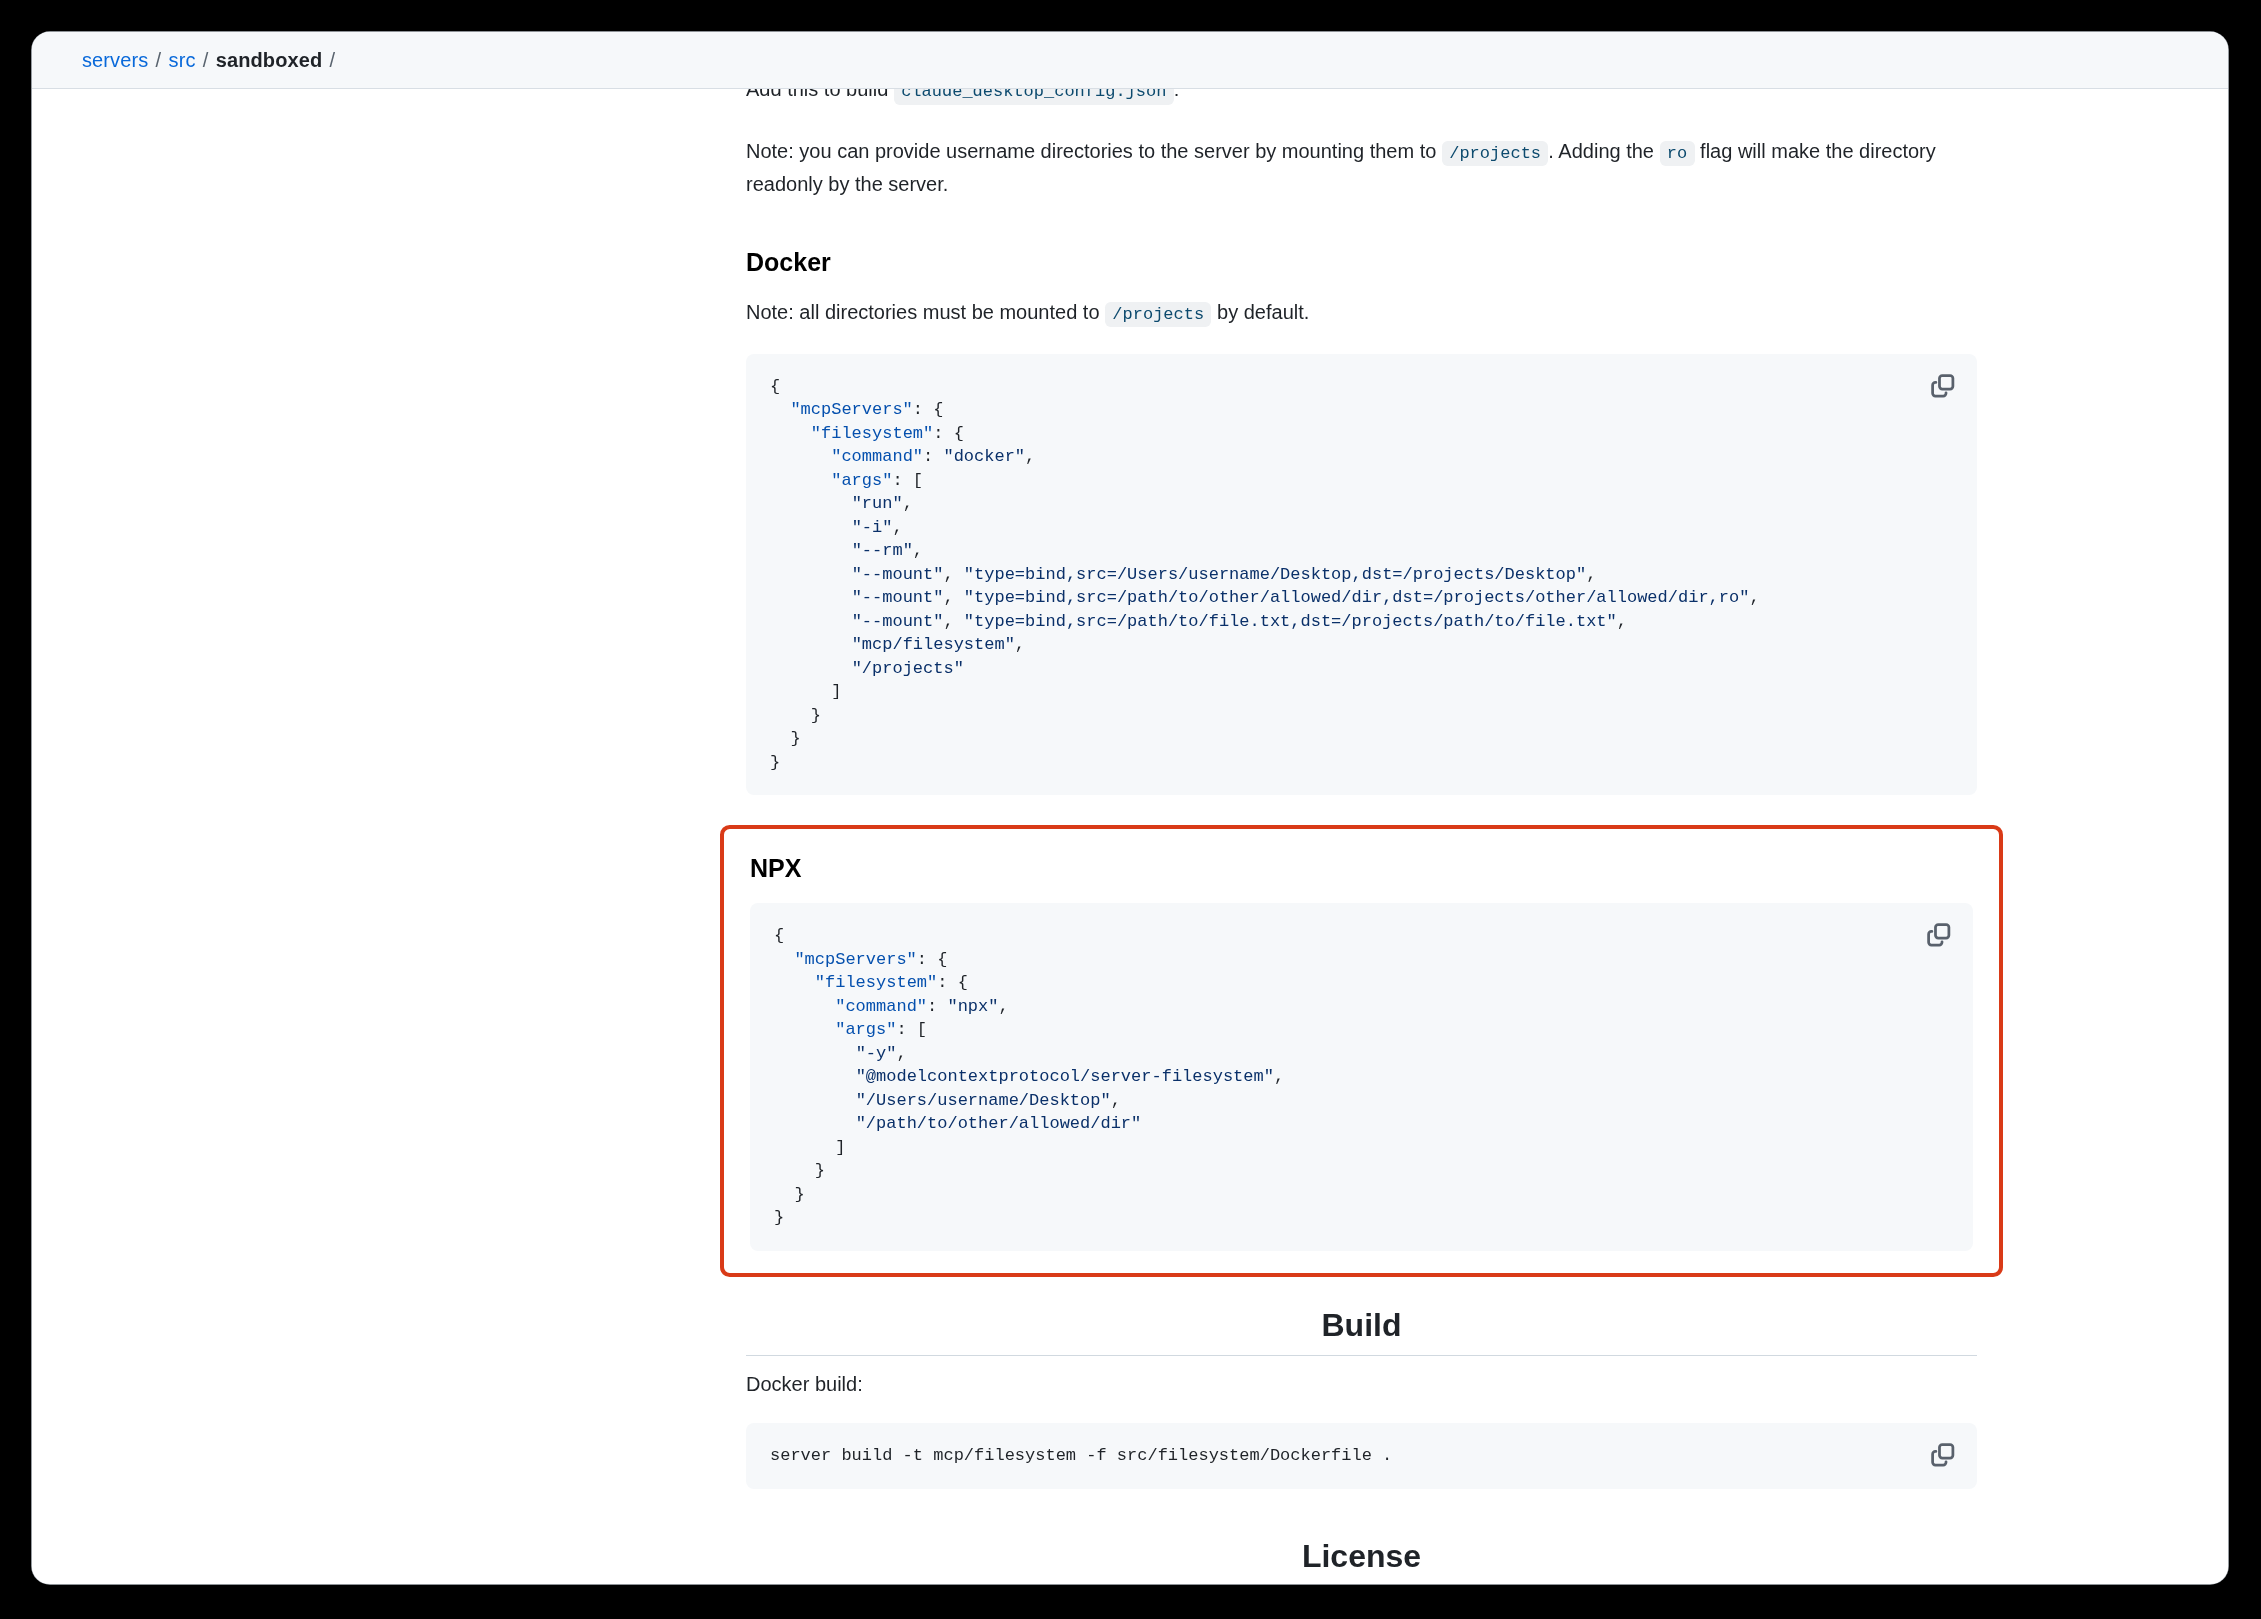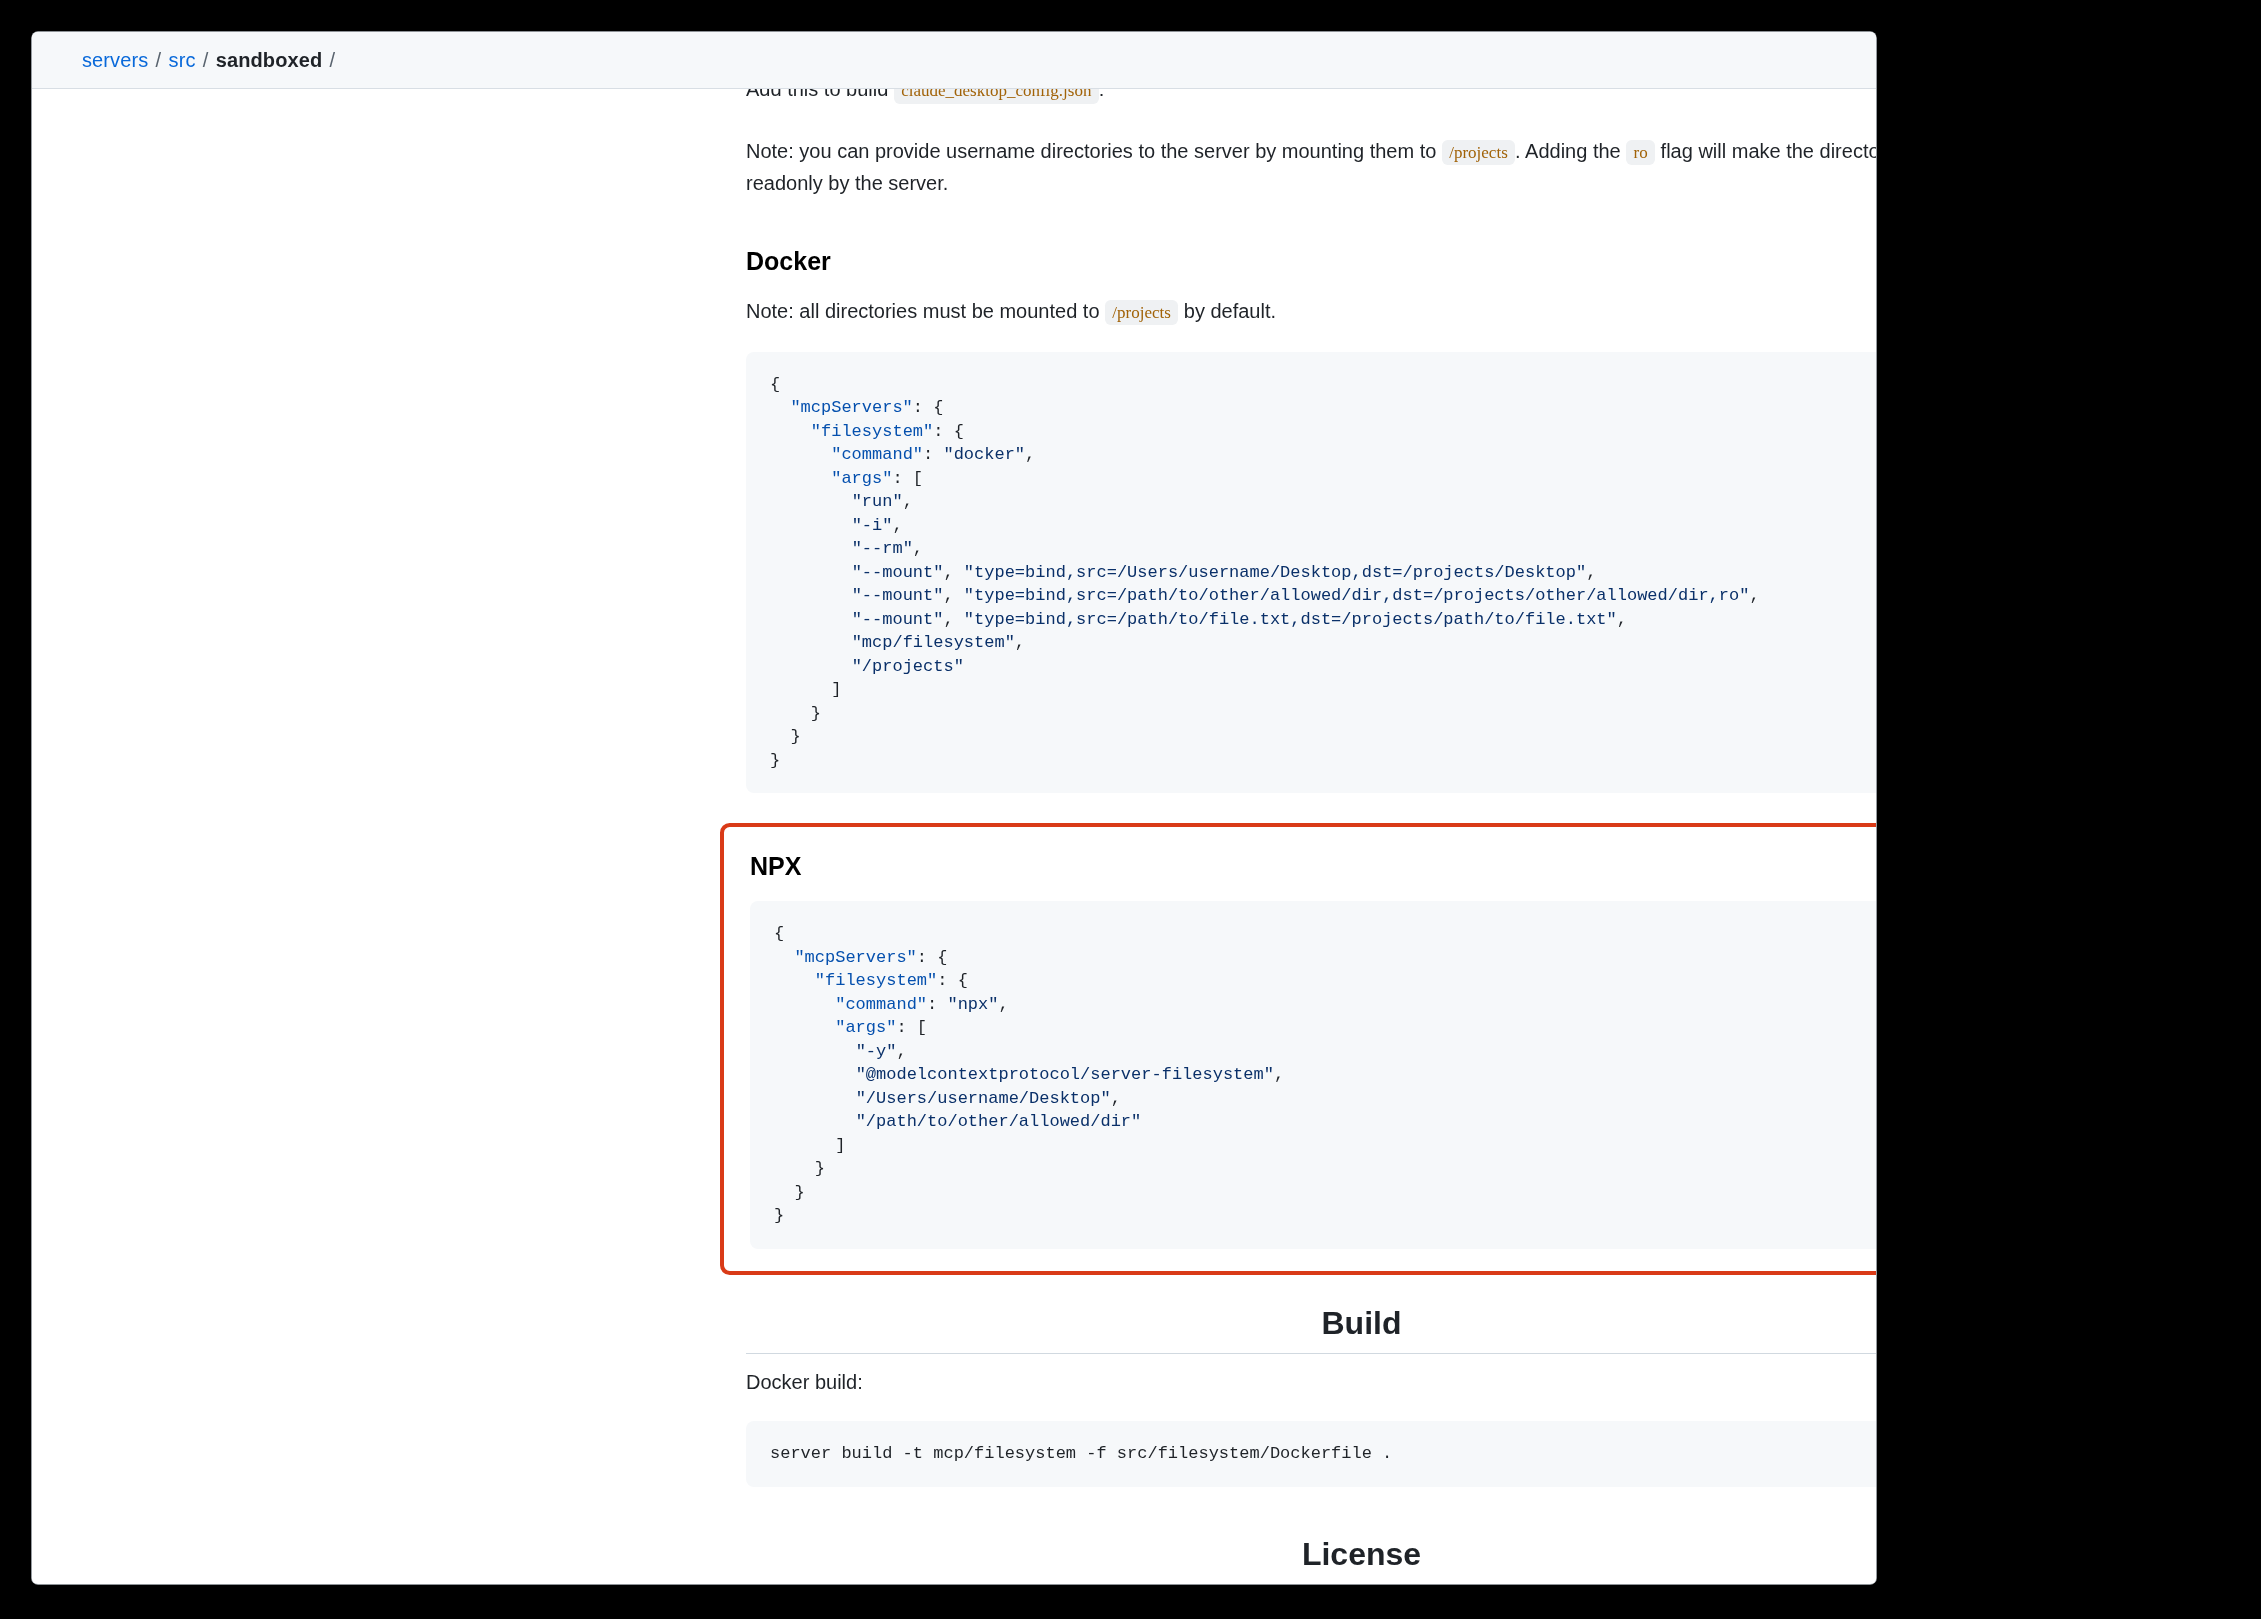--- a/index.html
+++ b/index.html
@@ -8,23 +8,23 @@
     margin: 0; padding: 0;
     width: 2261px; height: 1620px;
     background: #000000;
     font-family: "Liberation Sans", sans-serif;
     overflow: hidden;
   }
 
   .page-card {
     position: absolute;
     left: 32px; top: 32px;
-    width: 1844px; height: 1552px;
+    width: 2196px; height: 1552px;
     background: #ffffff;
-    border-radius: 6px;
+    border-radius: 18px;
     overflow: hidden;
     box-shadow: 0 0 0 0.8px rgba(208,215,222,0.9);
   }
 
   
   .breadcrumb-bar {
     height: 57px;
     background: #f6f8fa;
     border-bottom: 0.8px solid #d8dee4;
     display: flex;
@@ -89,26 +89,26 @@
   }
   h3.sub {
     font-size: 25px;
     font-weight: 600;
     color: #000000;
     margin: 0 0 19.4px 0;
     line-height: 1.25;
   }
 
   code.chip {
-    font-family: Liberation Serif, serif;
+    font-family: Liberation Mono, monospace;
     font-size: 17px;
     background: #eff1f3;
     border-radius: 5.7px;
     padding: 3.2px 7.3px;
-    color: #a16207;
+    color: #0c4a6e;
     white-space: nowrap;
   }
 
   
   .code-block {
     position: relative;
     background: #f6f8fa;
     border-radius: 8px;
     padding: 21px 24px 21px 24px;
     margin: 0 0 23px 0;

